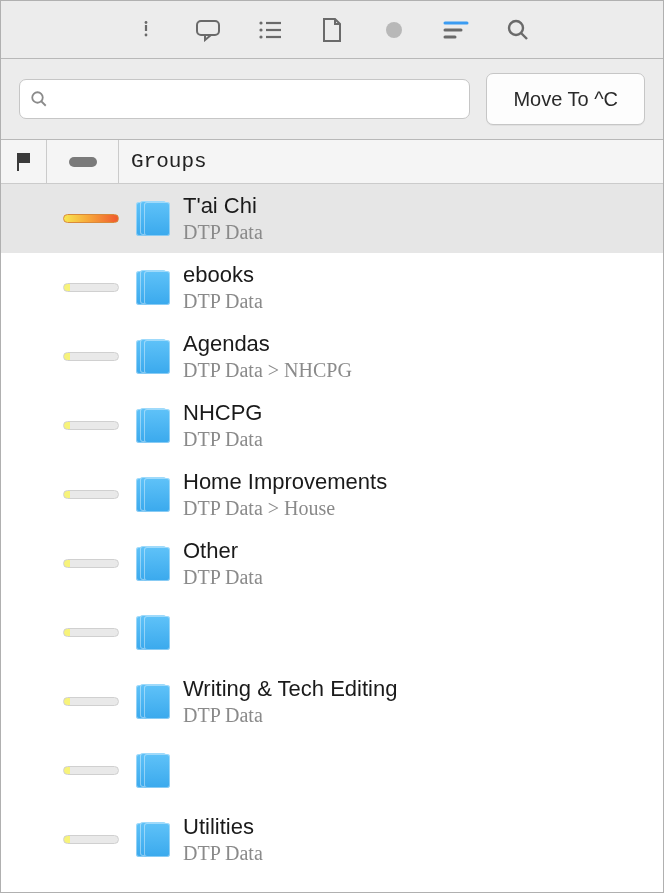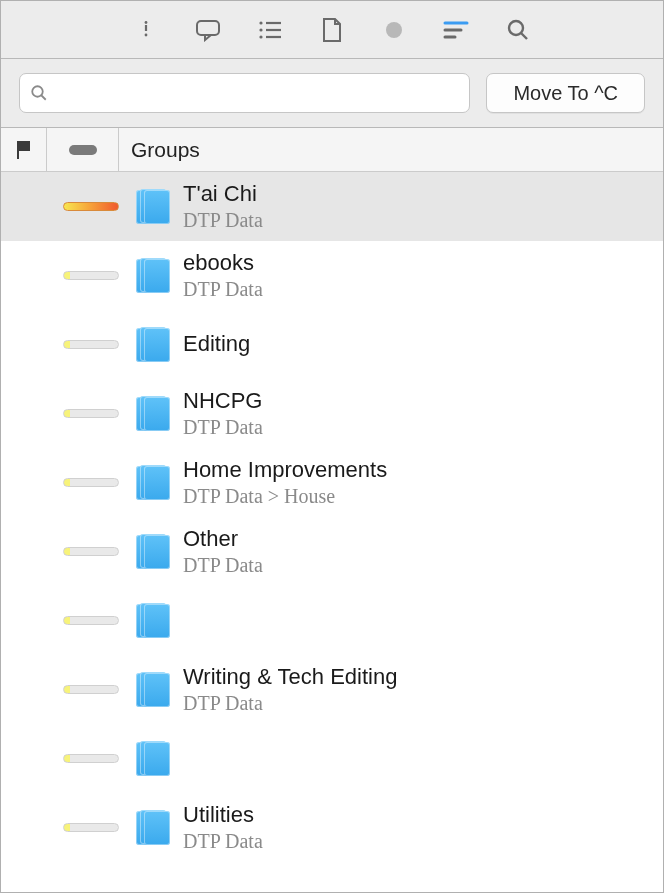--- a/index.html
+++ b/index.html
@@ -57,39 +57,40 @@
       outline: none;
       flex: 1;
       font-size: 18px;
       background: transparent;
       margin-left: 6px;
     }
     .move-to-btn {
       background: #fdfdfd;
       border: 1px solid #c6c6c6;
       border-radius: 7px;
-      height: 40px;
+      height: 52px;
       padding: 0 26px;
       font-size: 20px;
       color: #2a2a2a;
       cursor: pointer;
       box-shadow: 0 1px 0 rgba(0,0,0,0.05);
     }
     .header-row {
       display: flex;
       align-items: stretch;
       height: 44px;
       background: #f5f5f5;
       border-bottom: 1px solid #cbcbcb;
     }
     .header-cell {
       display: flex;
       align-items: center;
       justify-content: center;
       border-right: 1px solid #cbcbcb;
+      font-family: Liberation Mono, monospace;
     }
     .header-flag { width: 46px; }
     .header-pill { width: 72px; }
     .header-groups {
       flex: 1;
       justify-content: flex-start;
       padding-left: 12px;
       font-size: 21px;
       color: #222;
       border-right: none;
@@ -290,21 +291,22 @@
         <div class="pill"></div>
       </div>
       <div class="col-icon">
         <div class="folder-icon">
           <div class="page p1"></div>
           <div class="page p2"></div>
           <div class="page p3"></div>
         </div>
       </div>
       <div class="col-text">
-        <div class="row-title">Editing</div>
+        <div class="row-title">Agendas</div>
+        <div class="row-sub">DTP Data &gt; NHCPG</div>
       </div>
     </div>
     <div class="list-row">
       <div class="col-flag"></div>
       <div class="col-pill">
         <div class="pill"></div>
       </div>
       <div class="col-icon">
         <div class="folder-icon">
           <div class="page p1"></div>

